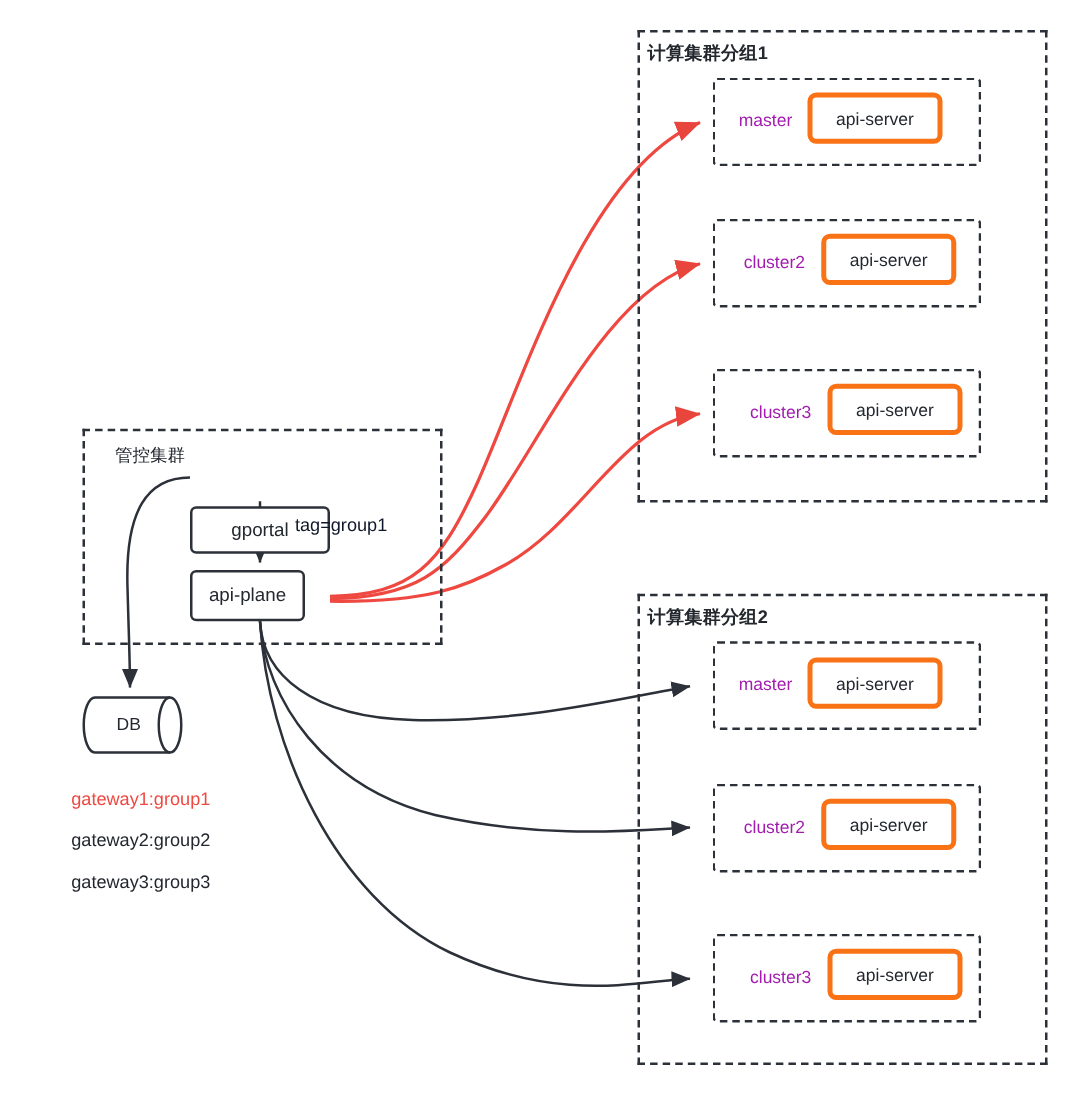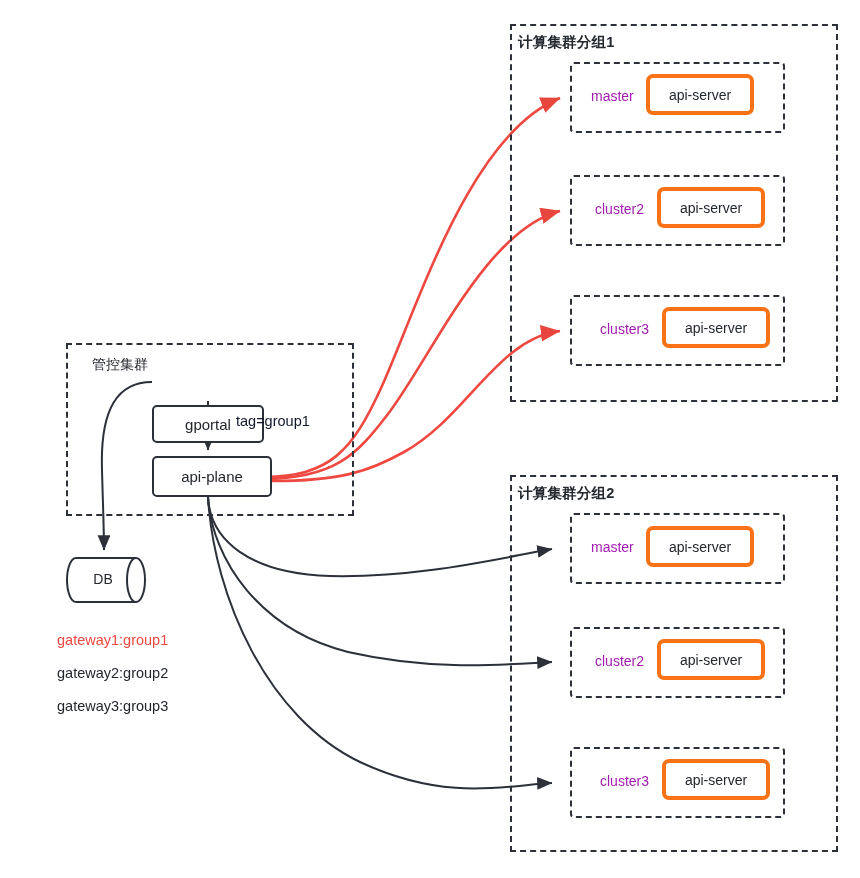--- a/index.html
+++ b/index.html
@@ -170,21 +170,21 @@
 
   <div class="cluster-box" style="left:570px; top:747px; width:215px; height:71px;"></div>
   <div class="cluster-label" style="left:600px; top:773px;">cluster3</div>
   <div class="node-box" style="left:662px; top:759px; width:108px; height:41px;">api-server</div>
 
   <div class="ctrl-box" style="left:66px; top:343px; width:288px; height:173px;"></div>
   <div class="ctrl-title" style="left:92px; top:356px;">管控集群</div>
 
   <div class="plain-box" style="left:152px; top:377px; width:112px; height:38px;margin-top:28px;">gportal</div>
 
-  <div class="plain-box" style="left:152px; top:456px; width:120px; height:41px;">api-plane</div>
+  <div class="plain-box" style="left:152px; top:456px; width:92px; height:41px;">api-plane</div>
 
   <div class="edge-label" style="left:236px; top:413px; color:#0f172a;">tag=group1</div>
 
   <div class="db-wrap" style="left:62px; top:553px; width:92px; height:54px;">
     <svg width="92" height="54" viewBox="0 0 92 54" xmlns="http://www.w3.org/2000/svg">
       <path d="M14,5 L74,5 A9,22 0 0 1 74,49 L14,49 A9,22 0 0 1 14,5 Z" fill="#ffffff" stroke="#2b3039" stroke-width="2"></path>
       <path d="M74,5 A9,22 0 0 0 74,49" fill="none" stroke="#2b3039" stroke-width="2"></path>
     </svg>
   </div>
   <div class="db-label" style="left:62px; top:571px; width:82px;">DB</div>

